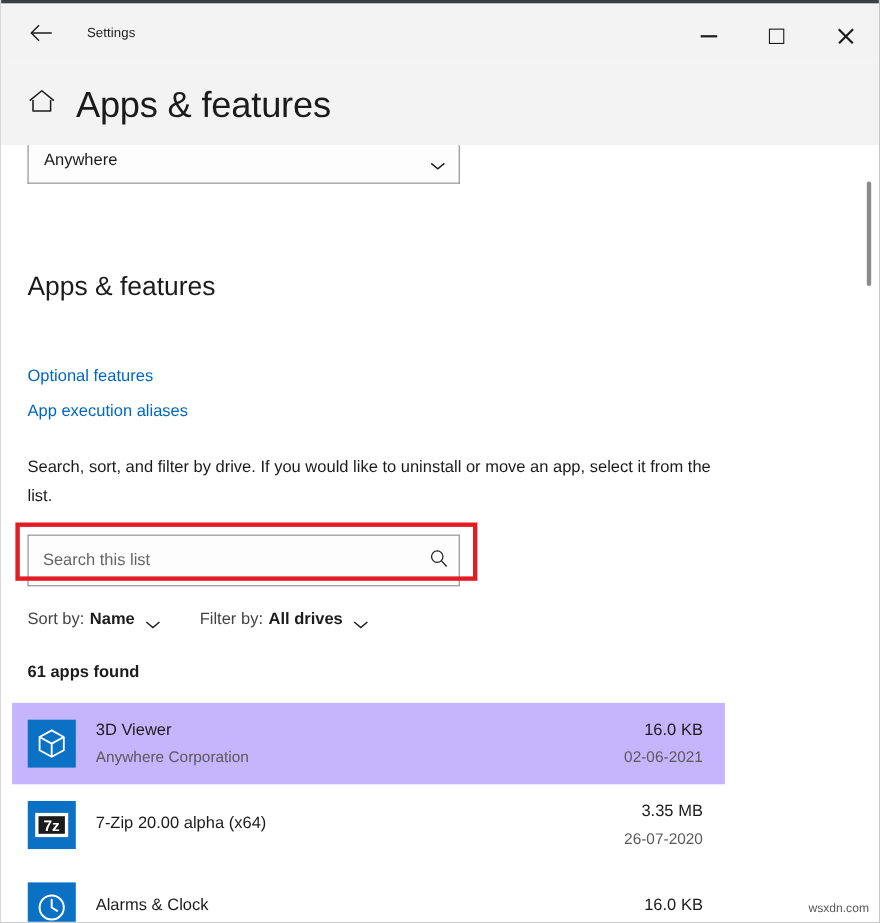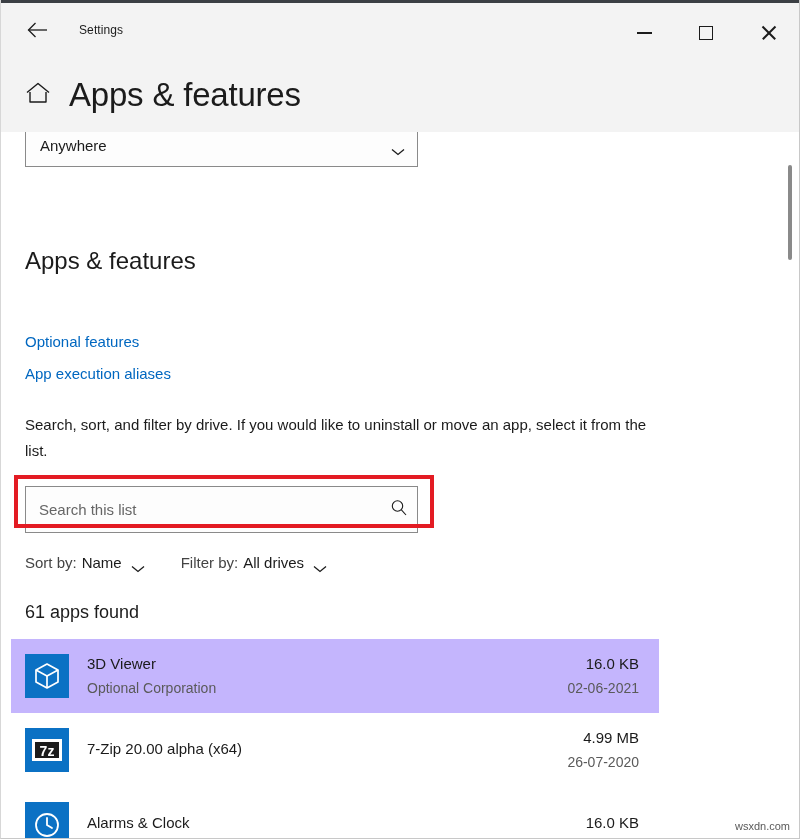--- a/index.html
+++ b/index.html
@@ -192,28 +192,29 @@
     font-size: 15px;
   }
   .filter-group {
     display: flex;
     align-items: center;
     cursor: pointer;
     color: #1b1b1b;
     margin-right: 36px;
   }
   .filter-label { color: #444; }
-  .filter-value { font-weight: 400; margin-left: 5px; }
+  .filter-value { font-weight: 700; margin-left: 5px; }
   .filter-group .chev { margin-left: 9px; }
 
   .count {
     position: absolute;
     left: 24px; top: 470px;
-    font-size: 18px;
-    color: #1b1b1b;
+    font-size: 15px;
+    color: #1b1b1b;
+    font-weight: bold;
   }
 
   
   .applist {
     position: absolute;
     left: 10px;
     top: 507px;
     right: 0;
   }
   .app-row {
@@ -381,21 +382,21 @@
         <span class="app-icon">
           <svg width="44" height="44" viewBox="0 0 44 44">
             <rect x="0" y="0" width="44" height="44" fill="#0b71c4"></rect>
             <path d="M22 10 L33 16 L33 28 L22 34 L11 28 L11 16 Z" fill="none" stroke="#ffffff" stroke-width="1.7" stroke-linejoin="round"></path>
             <path d="M11 16 L22 22 L33 16" fill="none" stroke="#ffffff" stroke-width="1.7" stroke-linejoin="round"></path>
             <path d="M22 22 L22 34" fill="none" stroke="#ffffff" stroke-width="1.7"></path>
           </svg>
         </span>
         <div class="app-texts">
           <div class="app-name">3D Viewer</div>
-          <div class="app-pub">Optional Corporation</div>
+          <div class="app-pub">Anywhere Corporation</div>
         </div>
         <div class="app-meta">
           <div class="app-size">16.0 KB</div>
           <div class="app-date">02-06-2021</div>
         </div>
       </div>
 
       <div class="app-row">
         <span class="app-icon">
           <svg width="44" height="44" viewBox="0 0 44 44">
@@ -403,21 +404,21 @@
             <rect x="7" y="11" width="30" height="22" fill="#ffffff"></rect>
             <rect x="10" y="14" width="24" height="16" fill="#1b1b1b"></rect>
             <text x="22" y="27.5" font-family="Liberation Sans, sans-serif" font-size="14" font-weight="bold" fill="#ffffff" text-anchor="middle">7z</text>
           </svg>
         </span>
         <div class="app-texts">
           <div class="app-name">7-Zip 20.00 alpha (x64)</div>
           <div class="app-pub"></div>
         </div>
         <div class="app-meta">
-          <div class="app-size">4.99 MB</div>
+          <div class="app-size">3.35 MB</div>
           <div class="app-date">26-07-2020</div>
         </div>
       </div>
 
       <div class="app-row">
         <span class="app-icon">
           <svg width="44" height="44" viewBox="0 0 44 44">
             <rect x="0" y="0" width="44" height="44" fill="#0b71c4"></rect>
             <circle cx="22" cy="23" r="11" fill="none" stroke="#ffffff" stroke-width="1.8"></circle>
             <path d="M22 16 V23 L27 26" fill="none" stroke="#ffffff" stroke-width="1.8" stroke-linecap="round"></path>

